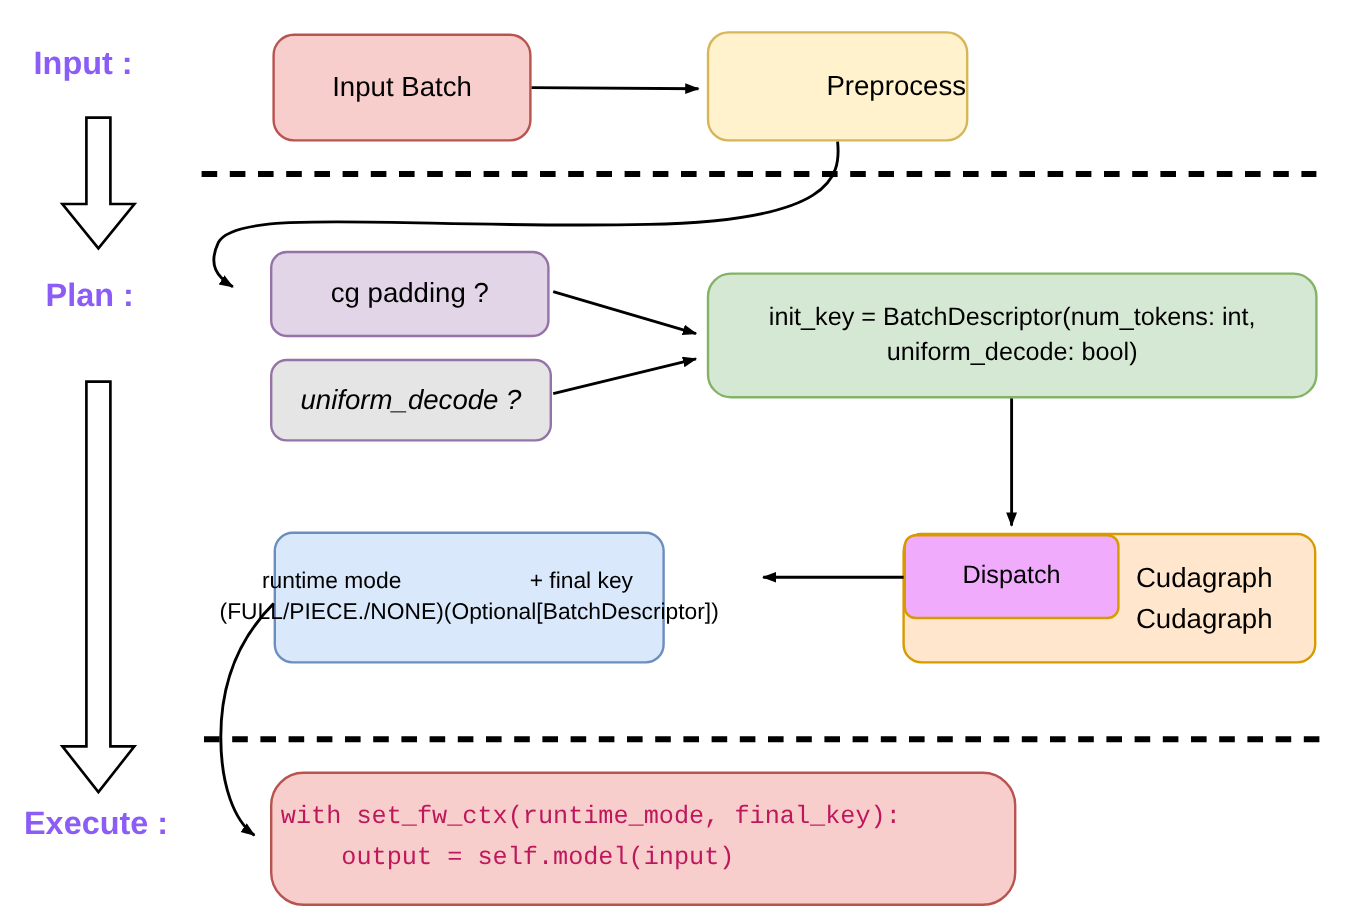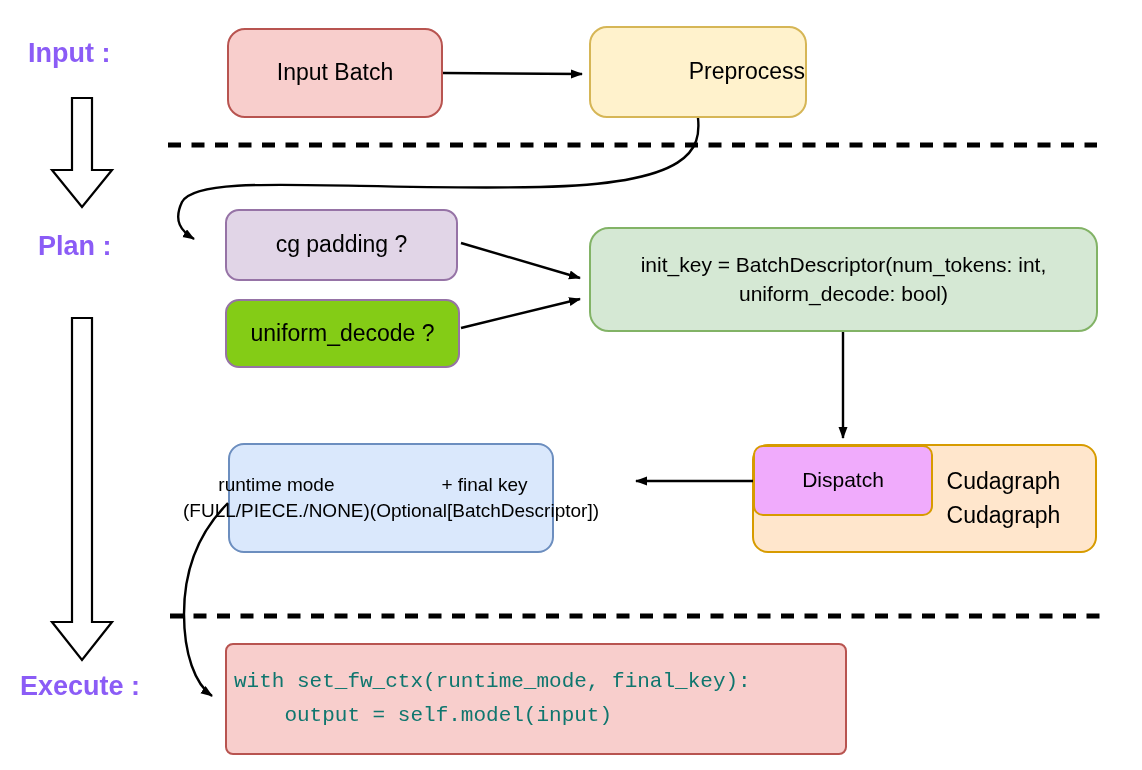--- a/index.html
+++ b/index.html
@@ -34,25 +34,25 @@
   #uniform-decode{ left: 225px; top: 299px; width: 235px; height: 69px;  border-radius: 14px; font-size: 23px; }
   #init-key      { left: 589px; top: 227px; width: 509px; height: 105px; border-radius: 20px; font-size: 21px; flex-direction: column; }
   #cudagraph-outer { left: 752px; top: 444px; width: 345px; height: 109px; border-radius: 16px; justify-content: flex-end; }
   #cudagraph-outer .outer-label {
     width: 175px; margin-right: 4px;
     font-size: 23px; text-align: center; line-height: 1.45;
   }
   #dispatch      { left: 753px; top: 445px; width: 180px; height: 71px;  border-radius: 12px; font-size: 21px; }
   #runtime-key   { left: 228px; top: 443px; width: 326px; height: 110px; border-radius: 16px; font-size: 19px; }
   #execute-code  {
-    left: 225px; top: 643px; width: 622px; height: 112px; border-radius: 8px;
+    left: 225px; top: 643px; width: 622px; height: 112px; border-radius: 28px;
     font-family: "Liberation Mono", "DejaVu Sans Mono", monospace;
     font-size: 21px; line-height: 1.6;
     flex-direction: column; align-items: flex-start;
-    padding-left: 7px; text-align: left; color: #0f766e;
+    padding-left: 7px; text-align: left; color: #be185d;
   }
   .pre-line { white-space: pre; }
   #connector-layer {
     position: absolute; left: 0; top: 0;
     width: 1142px; height: 770px;
     pointer-events: none;
   }
 </style>
 </head>
 <body>
@@ -66,21 +66,21 @@
 </div>
 
 <div class="node" id="preprocess" style="background: rgb(255, 242, 204); border-color: rgb(214, 182, 86); justify-content: flex-end;">
   <span>Preprocess</span>
 </div>
 
 <div class="node" id="cg-padding" style="background: rgb(225, 213, 231); border-color: rgb(150, 115, 166);">
   <span>cg padding ?</span>
 </div>
 
-<div class="node" id="uniform-decode" style="background: #84cc16; border-color: rgb(150, 115, 166);">
+<div class="node" id="uniform-decode" style="background: #e5e5e5; border-color: rgb(150, 115, 166); font-style: italic;">
   <span>uniform_decode ?</span>
 </div>
 
 <div class="node" id="init-key" style="background: rgb(213, 232, 212); border-color: rgb(130, 179, 102);">
   <div>init_key = BatchDescriptor(num_tokens: int,</div>
   <div>uniform_decode: bool)</div>
 </div>
 
 <div class="node" id="cudagraph-outer" style="background: rgb(255, 230, 204); border-color: rgb(215, 155, 0);">
   <div class="outer-label">Cudagraph Cudagraph</div>

